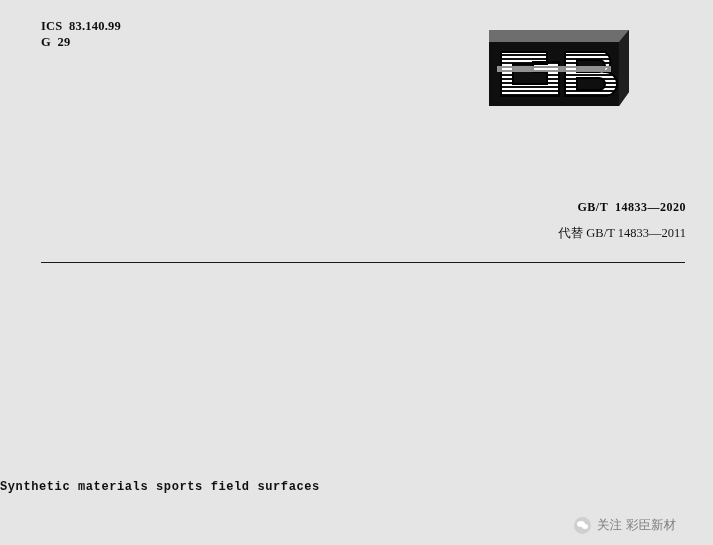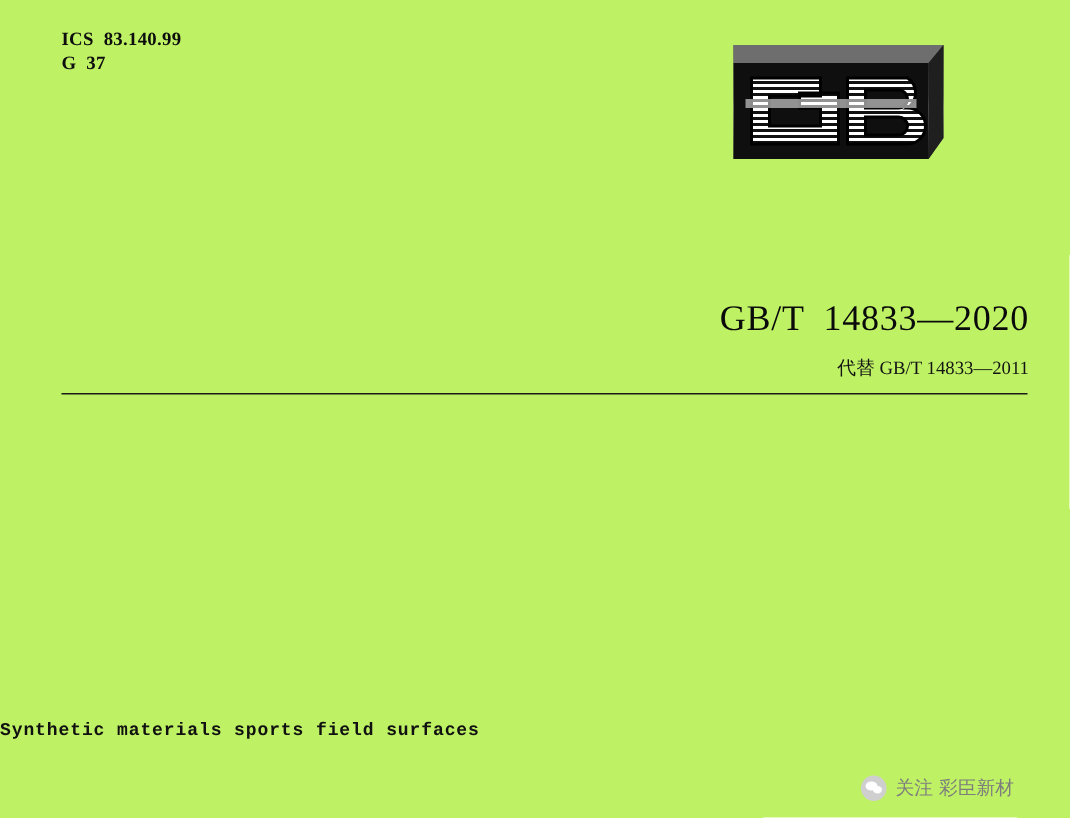--- a/index.html
+++ b/index.html
@@ -12,21 +12,21 @@
     height: 545px;
     position: relative;
     overflow: hidden;
     font-family: "Liberation Serif", serif;
     color: #111111;
   }
 
   .page {
     position: absolute;
     inset: 0;
-    background: #bef264;
+    background: #e5e5e5;
   }
 
   
   .ics-block {
     position: absolute;
     left: 41px;
     top: 18px;
     font-family: "Liberation Serif", serif;
     font-weight: bold;
     font-size: 12.5px;
@@ -63,22 +63,22 @@
 
   
   .std-number {
     position: absolute;
     right: 27px;
     top: 200px;
     text-align: right;
     font-family: "Liberation Serif", serif;
   }
   .std-number .main {
-    font-size: 24px;
-    font-weight: normal;
+    font-size: 12px;
+    font-weight: bold;
     letter-spacing: 0.5px;
     color: #0a0a0a;
     white-space: pre;
   }
   .std-number .replaces {
     margin-top: 10px;
     font-size: 12.5px;
     color: #141414;
     white-space: pre;
   }
@@ -155,21 +155,21 @@
   }
   .wm-text { white-space: nowrap; color: #7d7d7d; }
 </style>
 </head>
 <body>
 
 <div class="page">
 
   <div class="ics-block">
     <div class="ics-line">ICS  83.140.99</div>
-    <div class="ics-line">G  37</div>
+    <div class="ics-line">G  29</div>
   </div>
 
   <div class="gb-emblem">
     <svg width="160" height="92" viewBox="0 0 160 92" xmlns="http://www.w3.org/2000/svg" aria-hidden="true">
       <defs>
         <linearGradient id="gbShade" x1="0" y1="0" x2="0" y2="1">
           <stop offset="0%" stop-color="#3b3b3b"></stop>
           <stop offset="45%" stop-color="#8e8e8e"></stop>
           <stop offset="55%" stop-color="#d8d8d8"></stop>
           <stop offset="100%" stop-color="#2e2e2e"></stop>

